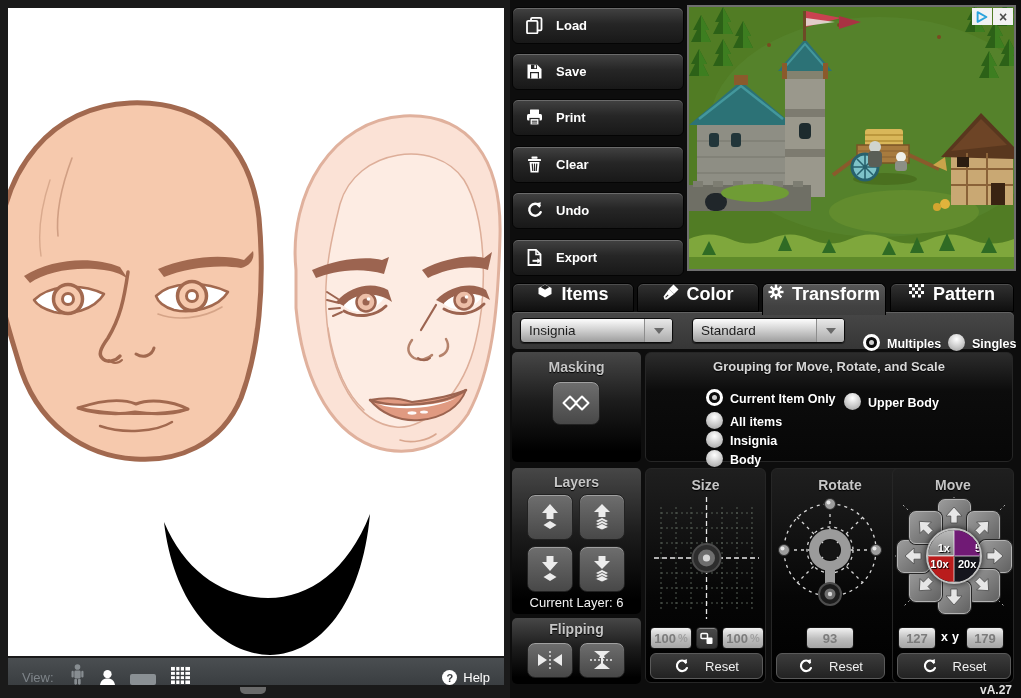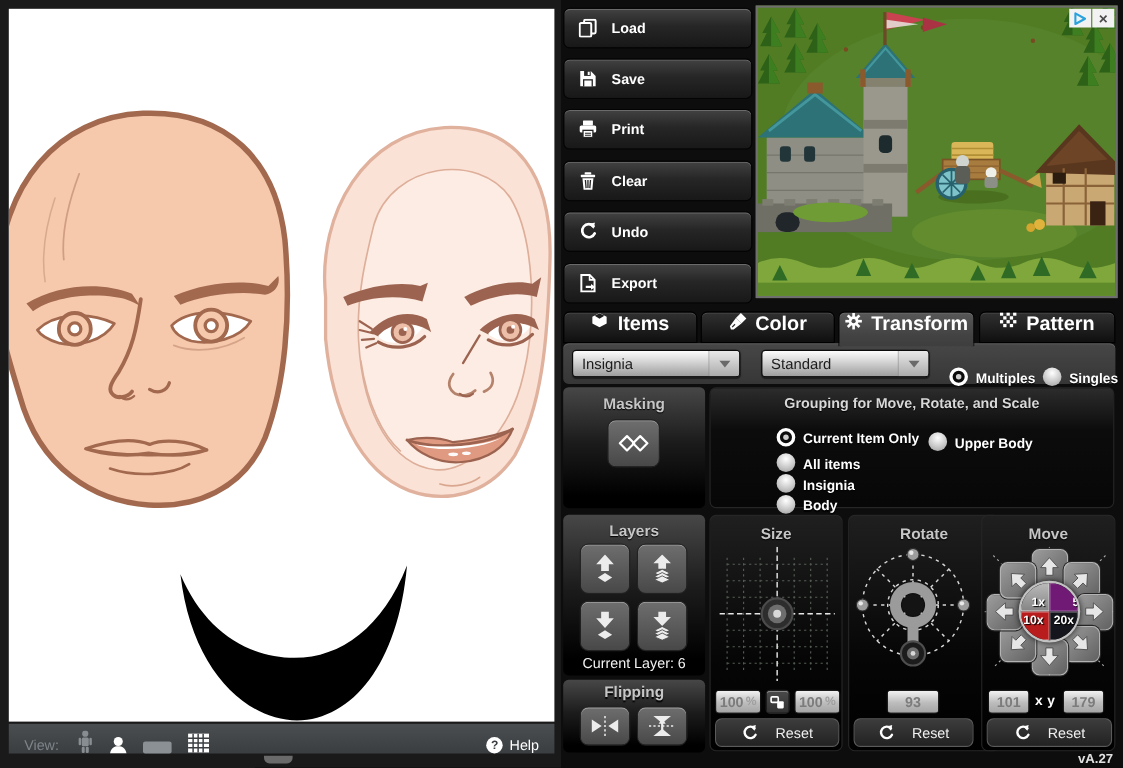--- a/index.html
+++ b/index.html
@@ -727,21 +727,21 @@
         </div>
       <div class="q bl">
           <span>10x</span>
         </div>
       <div class="q br">
           <span>20x</span>
         </div>
     </div>
   </div>
   <div class="val" style="left:5px;top:158px;width:38px">
-    <span>101</span>
+    <span>127</span>
   </div>
   <span class="xy-lab" style="left:48px;top:161px">x</span>
   <span class="xy-lab" style="left:59px;top:161px">y</span>
   <div class="val" style="left:73px;top:158px;width:38px">
     <span>179</span>
   </div>
   <div class="reset-btn" style="left:4px;top:184px;width:114px">
     <svg width="15" height="15" viewBox="0 0 16 16" style="color:#fff">
         <path d="M12.8 3.4 A5.6 5.6 0 1 0 13.8 9.6" fill="none" stroke="currentColor" stroke-width="2.3" stroke-linecap="round"></path>
         <polygon points="14,0.2 8.6,1.5 12.8,5.7" fill="currentColor"></polygon>

